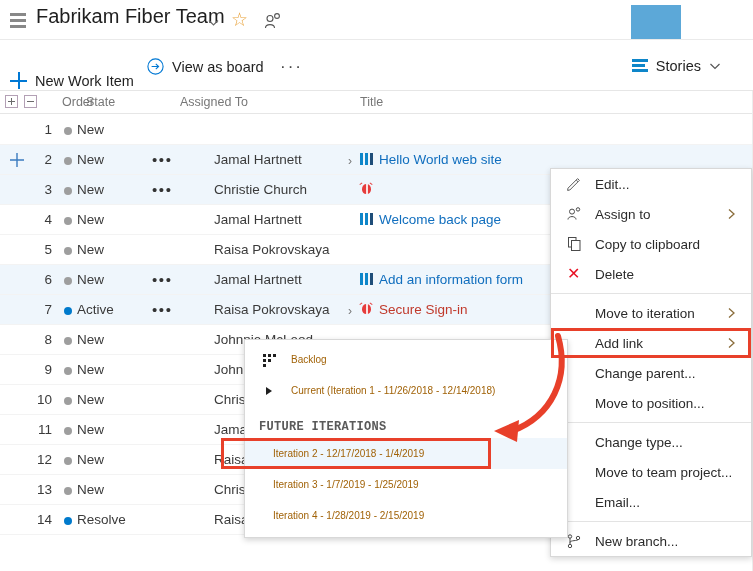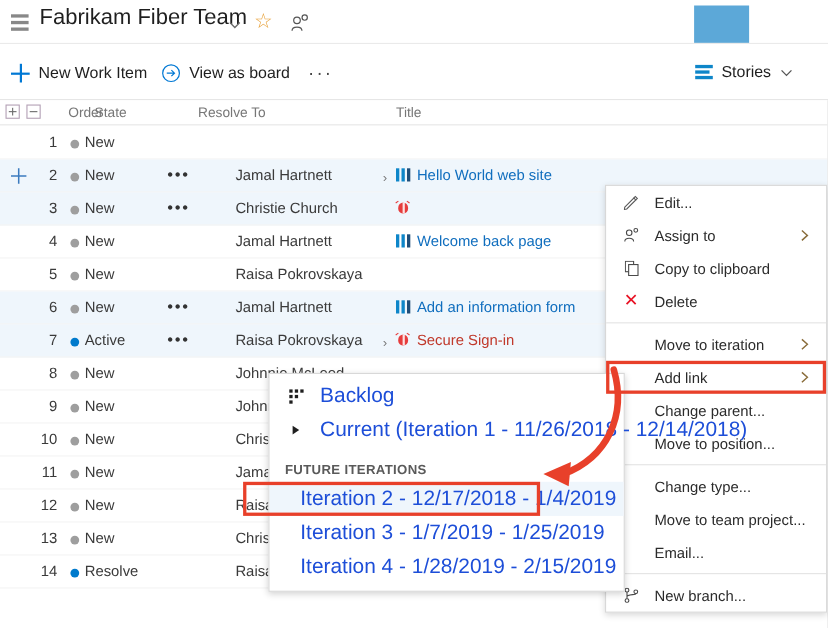--- a/index.html
+++ b/index.html
@@ -34,21 +34,21 @@
   .topdivider2{position:absolute;left:0;top:90px;width:753px;height:1px;background:#e6e6e6;}
 
   
   .cmdbar{position:absolute;left:0;top:48px;width:753px;height:40px;}
   .cmd{position:absolute;display:flex;align-items:center;gap:8px;cursor:default;}
   .cmd .lbl{font-size:14.5px;color:#1f1f1f;white-space:nowrap;}
   .plus-ico{width:17px;height:17px;position:relative;}
   .plus-ico:before,.plus-ico:after{content:"";position:absolute;background:#0078d4;}
   .plus-ico:before{left:0;top:7.5px;width:17px;height:2px;}
   .plus-ico:after{top:0;left:7.5px;height:17px;width:2px;}
-  .newwi{left:10px;top:10px;}
+  .newwi{left:10px;top:24px;}
   .viewboard{left:147px;top:10px;}
   .ellipsis-cmd{position:absolute;left:280px;top:12px;font-size:17px;color:#444;letter-spacing:2px;line-height:14px;}
   .storiesbtn{position:absolute;right:32px;top:10px;display:flex;align-items:center;gap:8px;}
   .stories-ico{width:16px;height:16px;position:relative;}
   .stories-ico i{position:absolute;left:0;height:3px;background:#0e86c9;display:block;}
   .stories-ico i:nth-child(1){top:1px;width:16px;}
   .stories-ico i:nth-child(2){top:6px;width:13px;}
   .stories-ico i:nth-child(3){top:11px;width:16px;}
   .stories-lbl{font-size:14.5px;color:#1f1f1f;}
   .chev-sm{width:12px;height:12px;}
@@ -111,35 +111,35 @@
   
   .person{position:absolute;left:2px;top:1px;width:14px;height:14px;}
   .copy-ico{position:absolute;left:3px;top:1px;width:13px;height:14px;}
   .xred{position:absolute;left:2px;top:0px;font-size:16px;color:#e81123;font-weight:bold;line-height:16px;}
   .branch-ico{position:absolute;left:2px;top:1px;width:14px;height:14px;}
 
   
   .submenu{position:absolute;left:244px;top:339px;width:322px;background:#fff;
     border:1px solid #d8d8d8;box-shadow:0 2px 6px rgba(0,0,0,.18);padding:4px 0 6px 0;}
   .si{position:relative;height:31px;display:flex;align-items:center;padding-left:18px;
-    font-size:19px;color:#1d4ed8;white-space:nowrap;text-align:right;}
+    font-size:10px;color:#a16207;white-space:nowrap;text-align:right;}
   .si.selrow{background:#eff6fc;}
   .backlog-ico{position:relative;width:14px;height:12px;margin-right:14px;flex:0 0 14px;}
   .backlog-ico span{position:absolute;background:#1f1f1f;display:block;}
   .bl1{left:0;top:0;width:3px;height:3px;}
   .bl2{left:5px;top:0;width:3px;height:3px;}
   .bl3{left:10px;top:0;width:3px;height:3px;}
   .bl4{left:0;top:5px;width:3px;height:3px;}
   .bl5{left:5px;top:5px;width:3px;height:3px;}
   .bl6{left:0;top:10px;width:3px;height:3px;}
   .tri{width:14px;height:12px;margin-right:14px;flex:0 0 14px;position:relative;}
   .tri:after{content:"";position:absolute;left:3px;top:2px;border-left:6px solid #1f1f1f;
     border-top:4px solid transparent;border-bottom:4px solid transparent;}
   .sec-head{position:relative;height:28px;display:flex;align-items:flex-end;padding-left:14px;
-    font-size:12px;font-weight:bold;color:#5a5a5a;letter-spacing:.3px;padding-bottom:4px;}
+    font-size:12px;font-weight:bold;color:#5a5a5a;letter-spacing:.3px;padding-bottom:4px;font-family:Liberation Mono, monospace;}
   .si .stext{margin-left:0;}
   .si.indent{padding-left:28px;}
 
   
   .arrow-svg{position:absolute;left:420px;top:330px;width:180px;height:140px;pointer-events:none;}
 </style>
 </head>
 <body>
 
 <div id="root">
@@ -196,21 +196,21 @@
     <div class="grid-header">
       <div class="expander-box exp-plus">
           <span class="h"></span>
           <span class="v"></span>
         </div>
       <div class="expander-box exp-minus">
           <span class="h"></span>
         </div>
       <div class="hcell" style="left:62px">Order</div>
       <div class="hcell" style="left:86px">State</div>
-      <div class="hcell" style="left:180px">Resolve To</div>
+      <div class="hcell" style="left:180px">Assigned To</div>
       <div class="hcell" style="left:360px">Title</div>
       <div class="gridline" style="top:22px;background:#e6e6e6"></div>
     </div>
     <div id="rows-container">
         <div class="row" style="top: 24px;">
           <div class="cell c-order">1</div>
           <div class="cell c-statedot dot-new"></div>
           <div class="cell c-state">New</div>
           <div class="gridline" style="top:29px"></div>
         </div>

